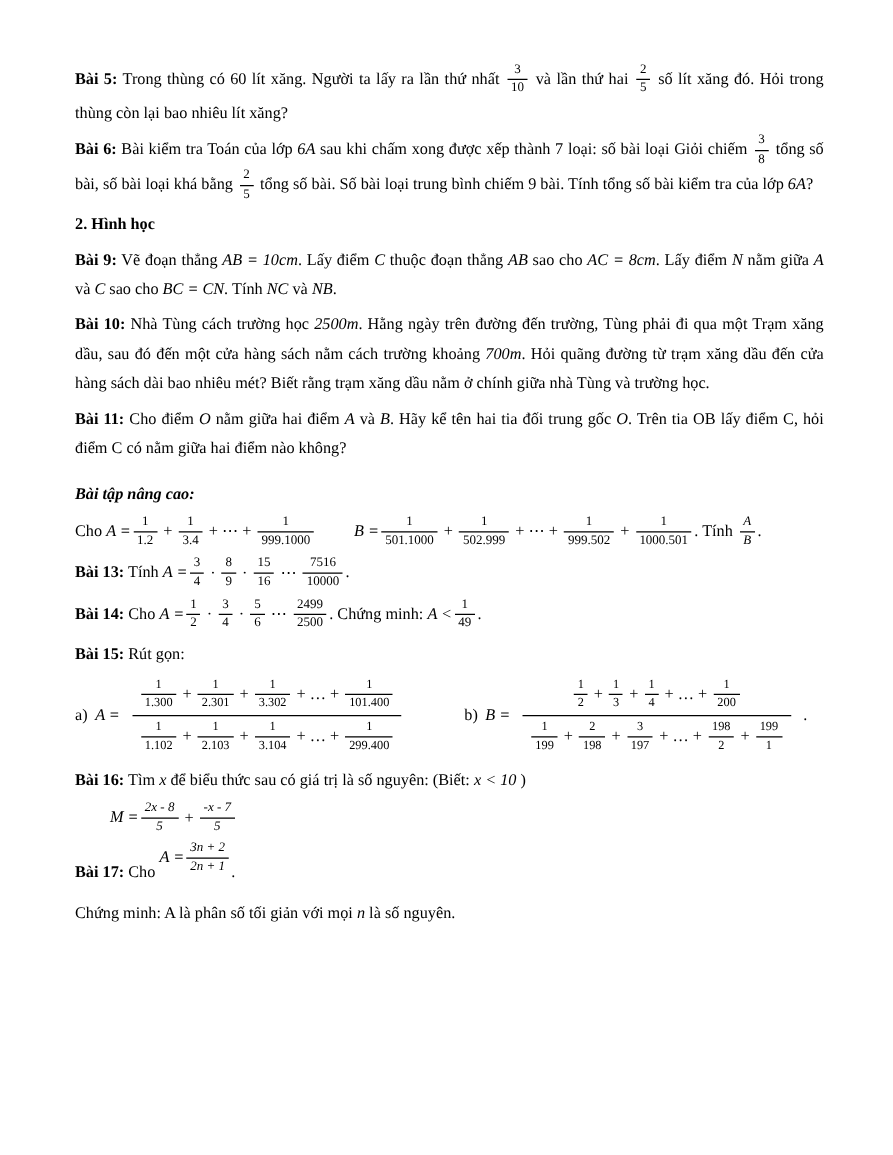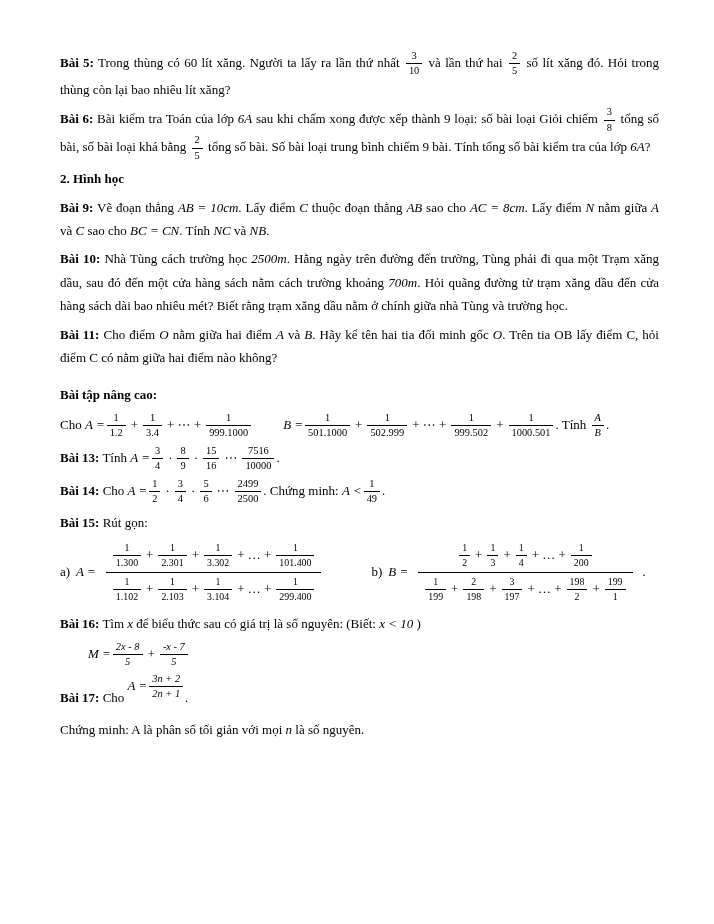--- a/index.html
+++ b/index.html
@@ -20,57 +20,57 @@
   }
   .fn { text-align: center; padding: 0 3px 1px; border-bottom: 1px solid #000; }
   .fd { text-align: center; padding: 1px 3px 0; }
   .op { margin: 0 3px; }
   .ellip { margin: 0 3px; }
   .it-frac .fn, .it-frac .fd { font-style: italic; }
   .bigfrac { display: inline-flex; flex-direction: column; vertical-align: middle; margin: 0 4px; }
   .bignum { display: flex; align-items: center; justify-content: center; padding: 0 5px 3px; border-bottom: 1px solid #000; }
   .bigden { display: flex; align-items: center; justify-content: center; padding: 3px 5px 0; }
   .bigfrac .frac { font-size: 0.76em; }
-  .section-gap { margin-top: 14px; }
+  .section-gap { margin-top: 14px; font-style: italic; }
   .row15 { display: flex; align-items: center; gap: 46px; margin: 8px 0 10px; }
   .part { display: flex; align-items: center; gap: 6px; }
   .indented { margin-left: 28px; }
   .seq-gapA { margin-right: 30px; }
   .raised { position: relative; top: -12px; display: inline-block; }
   .p17 { margin-top: 16px; }
 </style>
 </head>
 <body>
 
 <div class="page">
 
   <p class="para"><b>Bài 5:</b><span> Trong thùng có 60 lít xăng. Người ta lấy ra lần thứ nhất </span><span class="mseq"><span class="frac">
           <span class="fn">3</span>
           <span class="fd">10</span>
         </span></span><span> và lần thứ hai </span><span class="mseq"><span class="frac">
           <span class="fn">2</span>
           <span class="fd">5</span>
         </span></span><span> số lít xăng đó. Hỏi trong thùng còn lại bao nhiêu lít xăng?</span></p>
 
-  <p class="para"><b>Bài 6:</b><span> Bài kiểm tra Toán của lớp </span><span class="mvar">6A</span><span> sau khi chấm xong được xếp thành 9 loại: số bài loại Giỏi chiếm </span><span class="mseq"><span class="frac">
+  <p class="para"><b>Bài 6:</b><span> Bài kiểm tra Toán của lớp </span><span class="mvar">6A</span><span> sau khi chấm xong được xếp thành 7 loại: số bài loại Giỏi chiếm </span><span class="mseq"><span class="frac">
           <span class="fn">3</span>
           <span class="fd">8</span>
         </span></span><span> tổng số bài, số bài loại khá bằng </span><span class="mseq"><span class="frac">
           <span class="fn">2</span>
           <span class="fd">5</span>
         </span></span><span> tổng số bài. Số bài loại trung bình chiếm 9 bài. Tính tổng số bài kiểm tra của lớp </span><span class="mvar">6A</span><span>?</span></p>
 
   <p class="para"><b>2. Hình học</b></p>
 
 
   <p class="para"><b>Bài 9:</b><span> Vẽ đoạn thẳng </span><span class="mvar">AB = 10cm</span><span>. Lấy điểm </span><span class="mvar">C</span><span> thuộc đoạn thẳng </span><span class="mvar">AB</span><span> sao cho </span><span class="mvar">AC = 8cm</span><span>. Lấy điểm </span><span class="mvar">N</span><span> nằm giữa </span><span class="mvar">A</span><span> và </span><span class="mvar">C</span><span> sao cho </span><span class="mvar">BC = CN</span><span>. Tính </span><span class="mvar">NC</span><span> và </span><span class="mvar">NB</span><span>.</span></p>
 
   <p class="para"><b>Bài 10:</b><span> Nhà Tùng cách trường học </span><span class="mvar">2500m</span><span>. Hằng ngày trên đường đến trường, Tùng phải đi qua một Trạm xăng dầu, sau đó đến một cửa hàng sách nằm cách trường khoảng </span><span class="mvar">700m</span><span>. Hỏi quãng đường từ trạm xăng dầu đến cửa hàng sách dài bao nhiêu mét? Biết rằng trạm xăng dầu nằm ở chính giữa nhà Tùng và trường học.</span></p>
 
-  <p class="para"><b>Bài 11:</b><span> Cho điểm </span><span class="mvar">O</span><span> nằm giữa hai điểm </span><span class="mvar">A</span><span> và </span><span class="mvar">B</span><span>. Hãy kể tên hai tia đối minh gốc </span><span class="mvar">O</span><span>. Trên tia OB lấy điểm C, hỏi điểm C có nằm giữa hai điểm nào không?</span></p>
+  <p class="para"><b>Bài 11:</b><span> Cho điểm </span><span class="mvar">O</span><span> nằm giữa hai điểm </span><span class="mvar">A</span><span> và </span><span class="mvar">B</span><span>. Hãy kể tên hai tia đối trung gốc </span><span class="mvar">O</span><span>. Trên tia OB lấy điểm C, hỏi điểm C có nằm giữa hai điểm nào không?</span></p>
 
   <p class="para section-gap"><b>Bài tập nâng cao:</b></p>
 
 
   <p class="para"><span>Cho </span><span class="mvar">A =</span><span class="mseq seq-gapA"><span class="frac">
           <span class="fn">1</span>
           <span class="fd">1.2</span>
         </span><span class="op">+</span><span class="frac">
           <span class="fn">1</span>
           <span class="fd">3.4</span>

